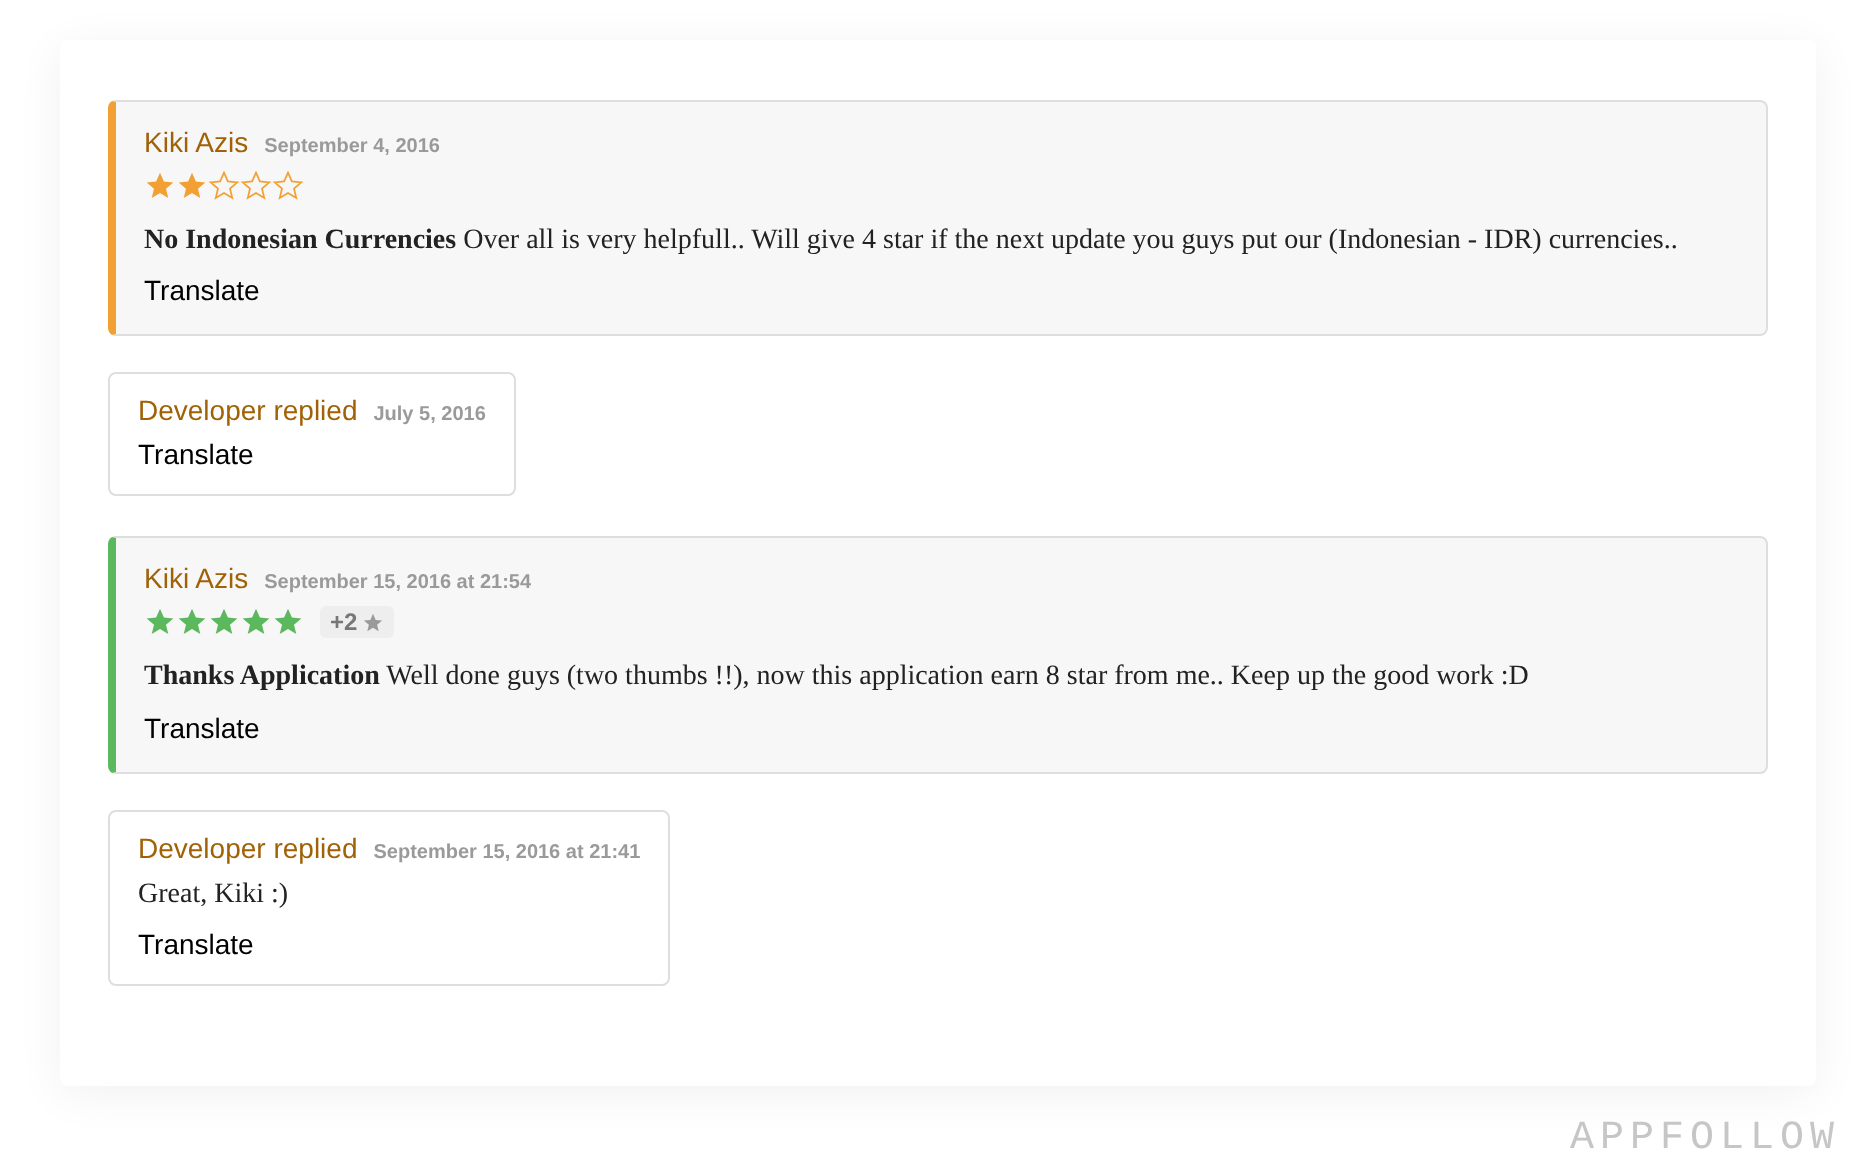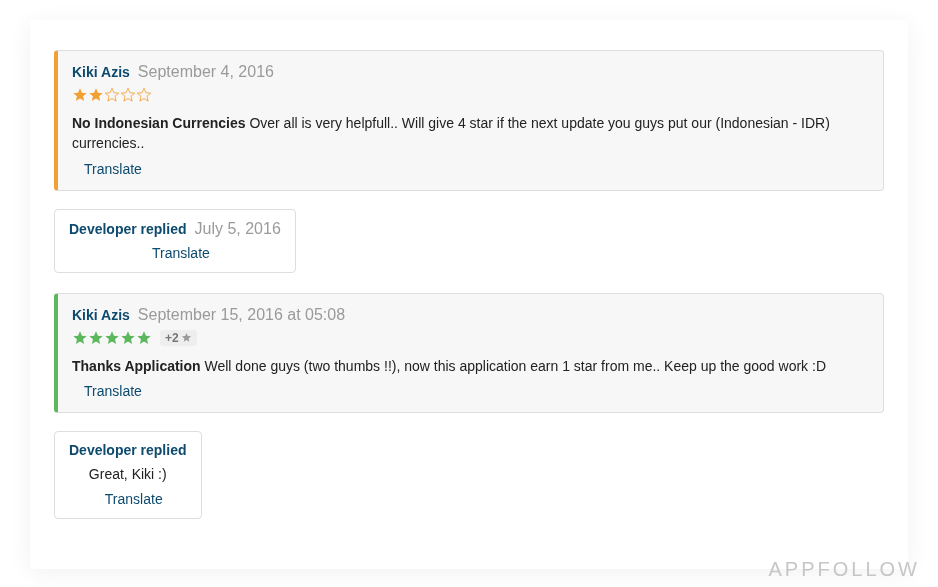--- a/index.html
+++ b/index.html
@@ -28,54 +28,53 @@
   .review-card.orange-accent { border-left: 4px solid #f2a034; }
   .review-card.green-accent  { border-left: 4px solid #5cb85c; }
   .reply-card {
     border: 1px solid #dedede;
     border-radius: 4px;
     background: #fff;
     padding: 10px 14px 10px 14px;
     margin-bottom: 20px;
     display: inline-block;
     max-width: 100%;
-    text-align: center;
   }
   .header-row { display: flex; align-items: baseline; gap: 8px; margin-bottom: 6px; }
-  .author { font-weight: 700; font-size: 14px; color: #0c4a6e; }
-  .date   { font-weight: 400; font-size: 16px; color: #9a9a9a; }
+  .author { font-weight: 400; font-size: 14px; color: #a16207; }
+  .date   { font-weight: 700; font-size: 10px; color: #9a9a9a; }
   .stars-row { display: flex; align-items: center; gap: 8px; margin-bottom: 10px; }
   .stars { display: inline-flex; gap: 0px; }
   .star-svg { width: 16px; height: 16px; display: inline-block; }
   .star-orange-fill   { fill: #f2a034; }
   .star-orange-stroke { fill: none; stroke: #f2a034; stroke-width: 1.3; }
   .star-green-fill    { fill: #5cb85c; }
   .star-small-gray    { fill: #9a9a9a; }
   .delta-badge {
     display: inline-flex; align-items: center;
     background: #eee;
     color: #777;
     border-radius: 3px;
     padding: 1px 5px;
     font-size: 12px;
     font-weight: 600;
   }
   .delta-badge svg { width: 11px; height: 11px; margin-left: 2px; }
-  .review-text { font-size: 14px; color: #222; line-height: 1.45; margin-bottom: 6px; }
+  .review-text { font-size: 14px; color: #222; line-height: 1.45; margin-bottom: 6px; font-family: Liberation Serif, serif; }
   .review-title { font-weight: 700; }
-  .translate-link { font-size: 14px; color: #0c4a6e; cursor: pointer; display: inline-block; margin-left: 12px; }
+  .translate-link { font-size: 14px; color: #000000; cursor: pointer; display: inline-block; }
   .watermark {
     position: absolute;
     right: 18px;
     bottom: 6px;
     font-size: 20px;
     letter-spacing: 3px;
     color: #c6c6c6;
     font-weight: 400;
-    font-family: Liberation Sans, sans-serif;
+    font-family: Liberation Mono, monospace;
   }
 </style>
 </head>
 <body>
 
 <div class="container">
 
   
   <div class="review-card orange-accent">
     <div class="header-row">
@@ -115,21 +114,21 @@
       <span class="date">July 5, 2016</span>
     </div>
     <a class="translate-link">Translate</a>
   </div>
   <div style="clear:both"></div>
 
   
   <div class="review-card green-accent">
     <div class="header-row">
       <span class="author">Kiki Azis</span>
-      <span class="date">September 15, 2016 at 05:08</span>
+      <span class="date">September 15, 2016 at 21:54</span>
     </div>
     <div class="stars-row">
       <span class="stars">
         <svg class="star-svg" viewBox="0 0 24 24">
             <polygon class="star-green-fill" points="12,2 14.9,8.6 22,9.3 16.5,14 18.2,21 12,17.3 5.8,21 7.5,14 2,9.3 9.1,8.6"></polygon>
           </svg>
         <svg class="star-svg" viewBox="0 0 24 24">
             <polygon class="star-green-fill" points="12,2 14.9,8.6 22,9.3 16.5,14 18.2,21 12,17.3 5.8,21 7.5,14 2,9.3 9.1,8.6"></polygon>
           </svg>
         <svg class="star-svg" viewBox="0 0 24 24">
@@ -144,29 +143,30 @@
       </span>
       <span class="delta-badge">
         <span>+2</span>
         <svg viewBox="0 0 24 24">
             <polygon class="star-small-gray" points="12,2 14.9,8.6 22,9.3 16.5,14 18.2,21 12,17.3 5.8,21 7.5,14 2,9.3 9.1,8.6"></polygon>
           </svg>
       </span>
     </div>
     <div class="review-text">
       <span class="review-title">Thanks Application</span>
-      <span>Well done guys (two thumbs !!), now this application earn 1 star from me.. Keep up the good work :D</span>
+      <span>Well done guys (two thumbs !!), now this application earn 8 star from me.. Keep up the good work :D</span>
     </div>
     <a class="translate-link">Translate</a>
   </div>
 
   
   <div class="reply-card">
     <div class="header-row">
       <span class="author">Developer replied</span>
+      <span class="date">September 15, 2016 at 21:41</span>
     </div>
     <div class="review-text">Great, Kiki :)</div>
     <a class="translate-link">Translate</a>
   </div>
 
 </div>
 
 <div class="watermark">APPFOLLOW</div>
 
 </body></html>

